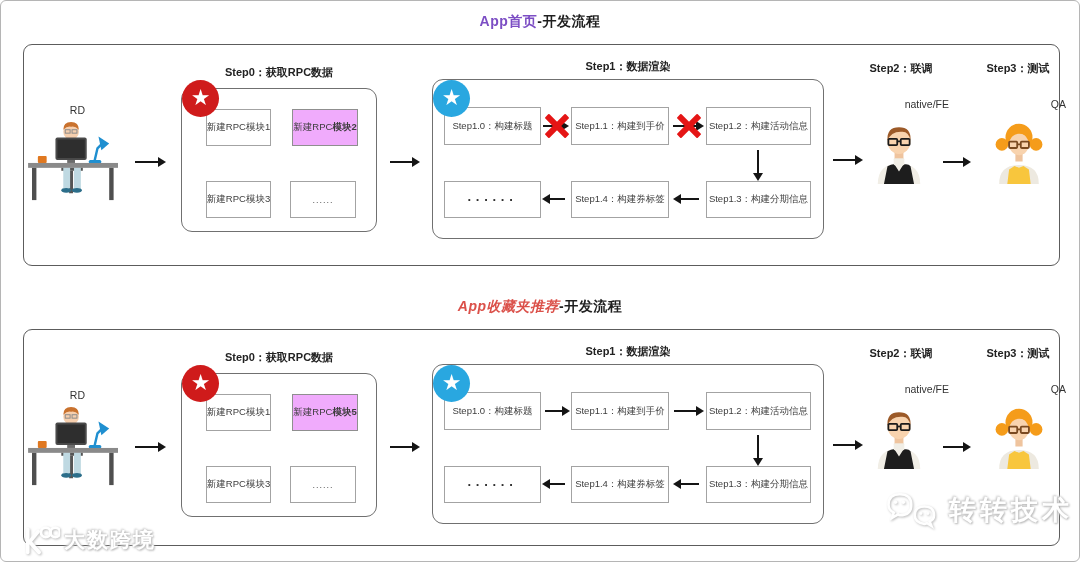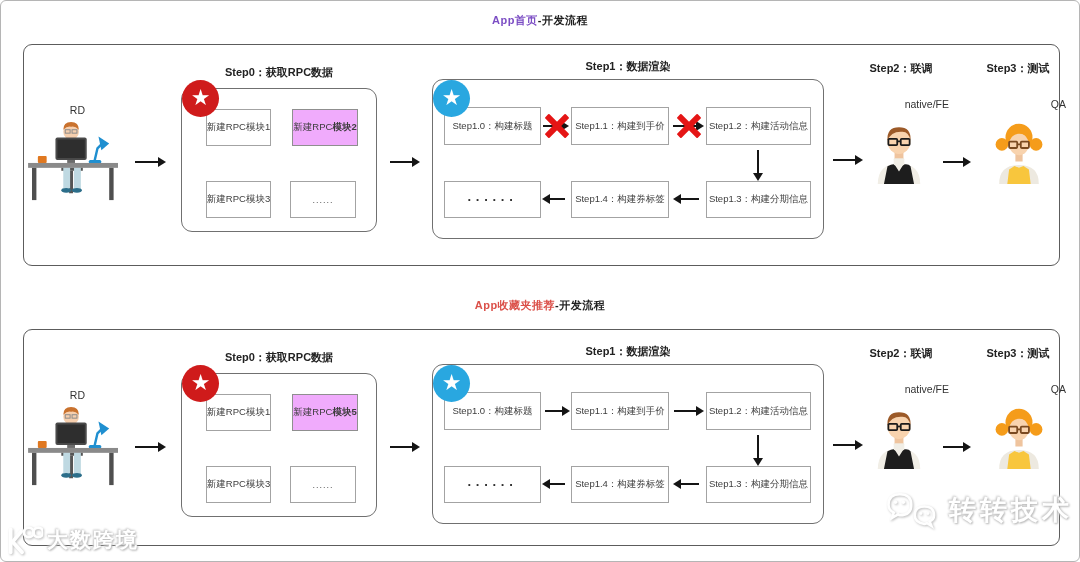--- a/index.html
+++ b/index.html
@@ -1,22 +1,22 @@
 <!DOCTYPE html>
 <html><head>
 <meta charset="utf-8">
 <style>
   * { margin:0; padding:0; box-sizing:border-box; }
   html,body { background:#fff; }
   body { font-family:"Liberation Sans","DejaVu Sans",sans-serif; }
   .page { position:relative; width:1080px; height:562px; background:#fff; overflow:hidden; border:1px solid #b5b5b5; border-radius:6px; }
 
-  .sec-title { position:absolute; left:0; width:100%; text-align:center; font-size:11px; font-weight:bold; color:#1f1f1f; letter-spacing:0.5px; }
+  .sec-title { position:absolute; left:0; width:100%; text-align:center; font-size:14px; font-weight:bold; color:#1f1f1f; letter-spacing:0.5px; }
   .accent-purple { color:#7C4EC4; }
-  .accent-red { color:#DB5049; }
+  .accent-red { color:#DB5049;font-style:italic; }
 
   .panel { position:absolute; border:1.6px solid #5c5c5c; border-radius:9px; background:#fff; }
   .subpanel { position:absolute; border:1.3px solid #707070; border-radius:11px; background:#fff; }
 
   .heading { position:absolute; text-align:center; font-size:11px; font-weight:bold; color:#222; white-space:nowrap; }
   .role-label { position:absolute; text-align:right; font-size:10.5px; color:#333; }
 
   .node { position:absolute; border:1px solid #a3a3a3; background:#fff; display:flex; align-items:center; justify-content:center; font-size:9.5px; color:#3d3d3d; text-align:center; white-space:nowrap; }
   .node.hl { background:#f0abfc; border-color:#8f8f8f; }
   .bold { font-weight:bold; }
@@ -260,21 +260,21 @@
       <path d="M16 70 L18 54 L24 50 L29 52 L34 50 L40 54 L42 70 Z" fill="#F8C63D"></path>
       <rect x="25" y="36" width="8" height="9" fill="#EFC49E"></rect>
       <ellipse cx="29" cy="26" rx="11" ry="12" fill="#F8D3AE"></ellipse>
       <path d="M18 22 Q17 10 29 10 Q41 10 40 22 Q37 14 30 14 Q21 13 18 22 Z" fill="#F59C1A"></path>
       <rect x="18" y="23" width="9" height="7" rx="1" fill="none" stroke="#7A4A21" stroke-width="2"></rect>
       <rect x="31" y="23" width="9" height="7" rx="1" fill="none" stroke="#7A4A21" stroke-width="2"></rect>
       <line x1="27" y1="26" x2="31" y2="26" stroke="#7A4A21" stroke-width="2"></line>
     </svg>
   </div>
 
-  <div class="wm wm-left" style="left:4px;top:522px">
+  <div class="wm wm-left" style="left:21px;top:522px">
     <svg width="38" height="34" viewBox="0 0 40 34">
       <g stroke="#FFF" stroke-width="4" fill="none" stroke-linecap="round">
         <path d="M6 6 L6 30"></path>
         <path d="M17 8 L8 19 L18 30"></path>
       </g>
       <g fill="none" stroke="#FFF" stroke-width="3">
         <circle cx="25" cy="9" r="5"></circle>
         <circle cx="35" cy="9" r="5"></circle>
       </g>
     </svg>

